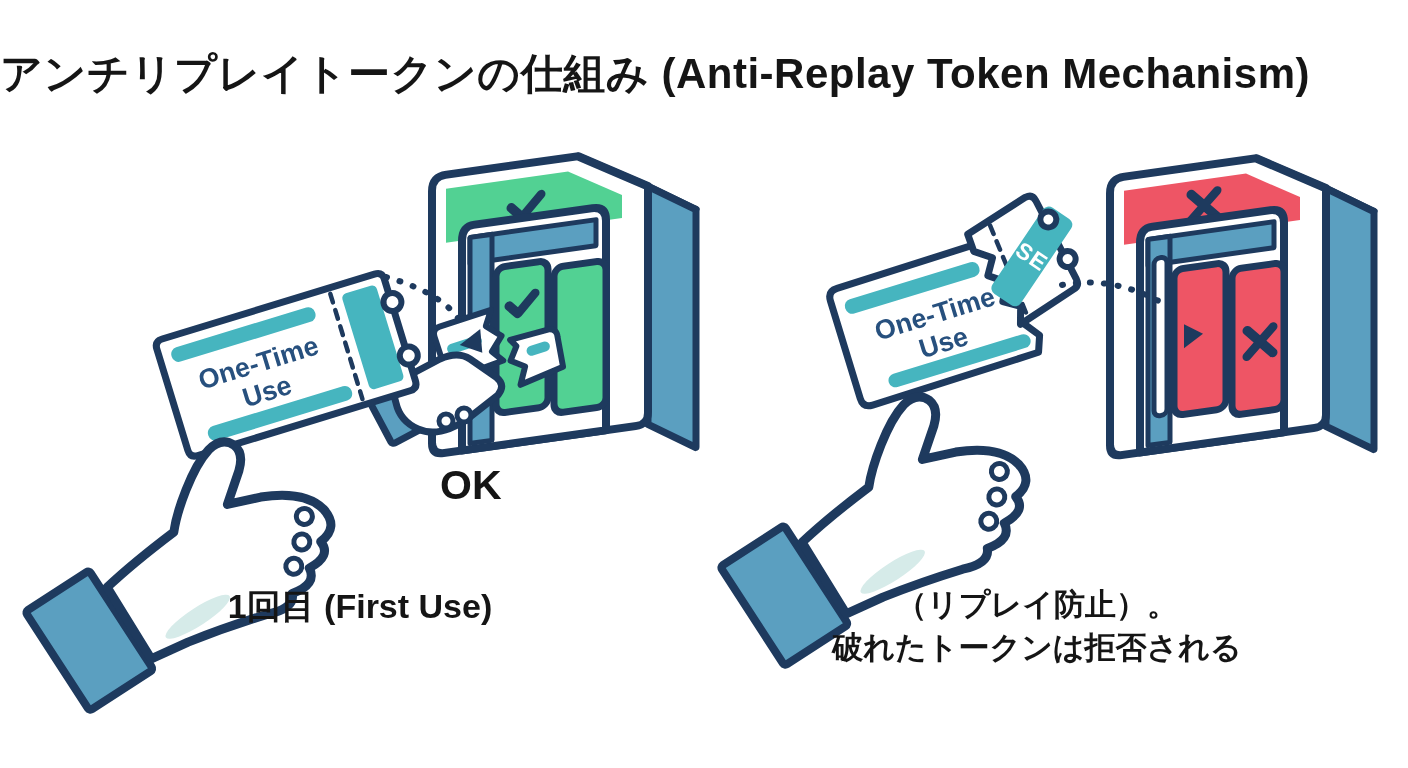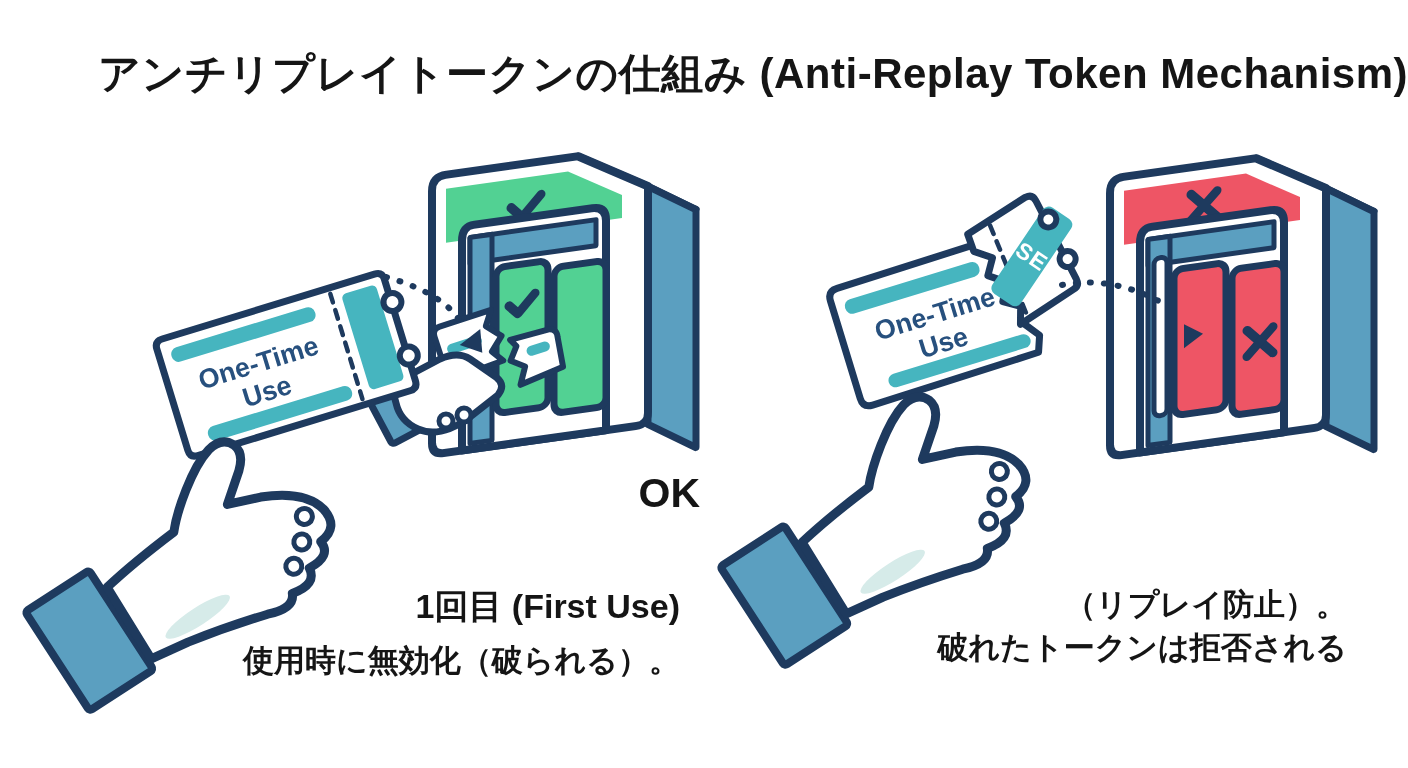--- a/index.html
+++ b/index.html
@@ -9,29 +9,29 @@
   }
   html,body{margin:0;padding:0;}
   body{
     width:1408px;height:768px;overflow:hidden;position:relative;
     background:var(--bg);
     font-family:"Liberation Sans","DejaVu Sans",sans-serif;
     color:var(--text);
   }
   .abs{position:absolute;}
   .title{
-    left:0;top:46px;width:1408px;text-align:right;
+    left:0;top:46px;width:1408px;text-align:left;
     font-size:42px;font-weight:bold;letter-spacing:0.5px;
   }
   .result{
-    text-align:right;font-weight:bold;font-size:41px;line-height:1.24;margin-top:8px;
+    text-align:left;font-weight:bold;font-size:41px;line-height:1.24;
   }
   .result-left{left:440px;top:460px;width:260px;}
   .result-right{left:1085px;top:460px;width:324px;}
-  .caption{text-align:right;}
+  .caption{text-align:center;}
   .caption-left{left:40px;top:584px;width:640px;}
   .caption-right{left:727px;top:584px;width:620px;}
   .caption-title{font-size:34px;font-weight:bold;margin-bottom:10px;}
   .caption-line{font-size:31px;font-weight:bold;line-height:1.38;}
   svg{position:absolute;overflow:visible;}
   svg text{font-family:"Liberation Sans","DejaVu Sans",sans-serif;}
   .outline{stroke:var(--navy);stroke-linejoin:round;stroke-linecap:round;}
   .f-white{fill:#ffffff;} .f-blue{fill:var(--blue);} .f-lblue{fill:var(--lightblue);}
   .f-green{fill:var(--green);} .f-red{fill:var(--red);} .f-teal{fill:var(--teal);}
   .f-navy{fill:var(--navy);} .f-shade{fill:var(--shade);}
@@ -162,18 +162,17 @@
 </svg>
 
 <div class="abs result result-left">
   <div>OK</div>
 </div>
 <div class="abs result result-right">
 </div>
 
 <div class="abs caption caption-left">
   <div class="caption-title">1回目 (First Use)</div>
-  <div class="caption-line">使用時に無効化（破られる）。</div>
 </div>
 <div class="abs caption caption-right">
   <div class="caption-line">（リプレイ防止）。</div>
   <div class="caption-line">破れたトークンは拒否される</div>
 </div>
 
 </body></html>

